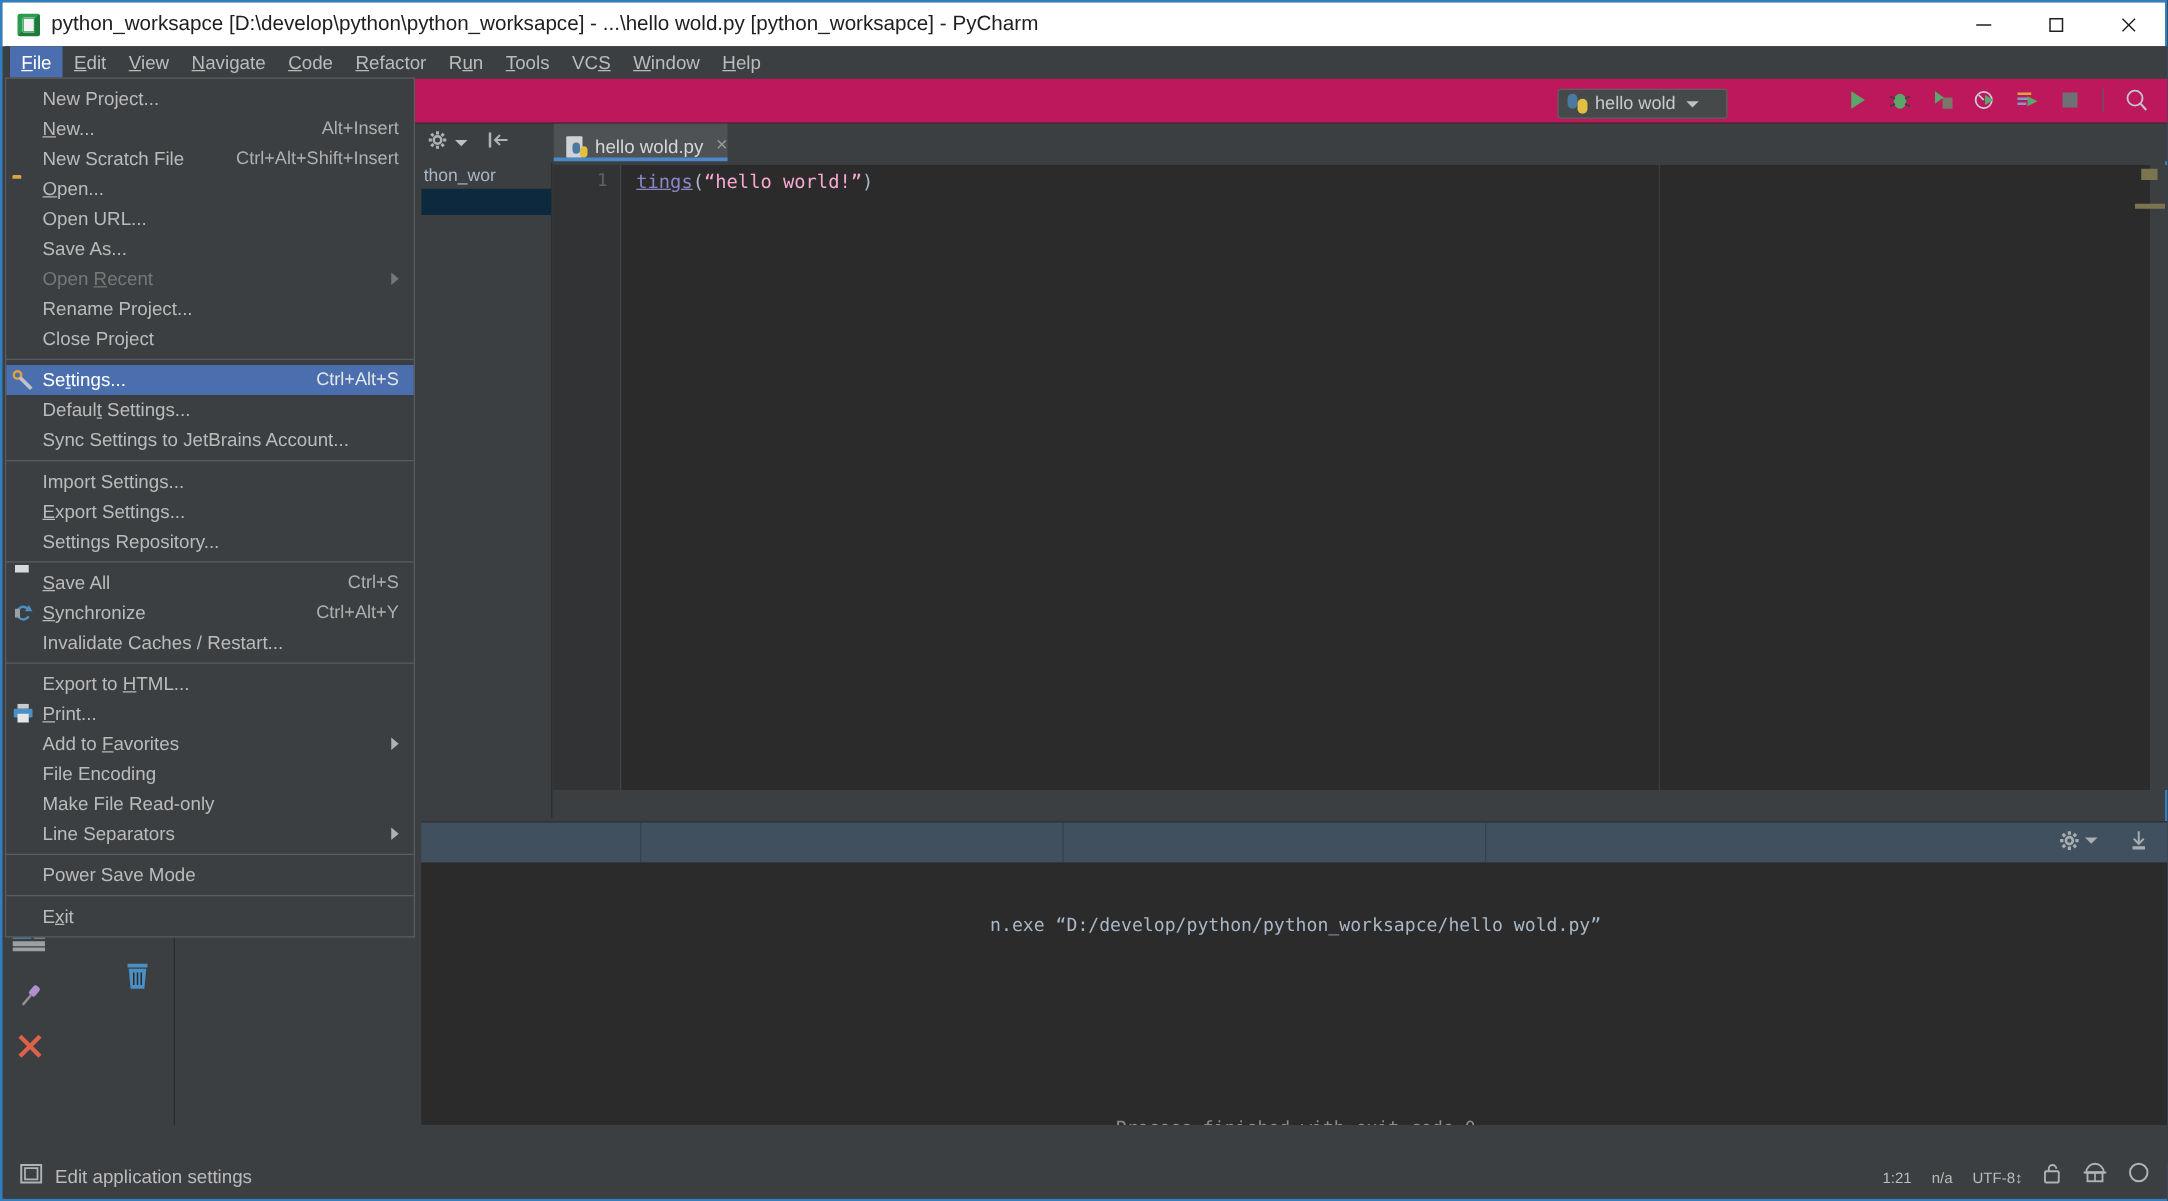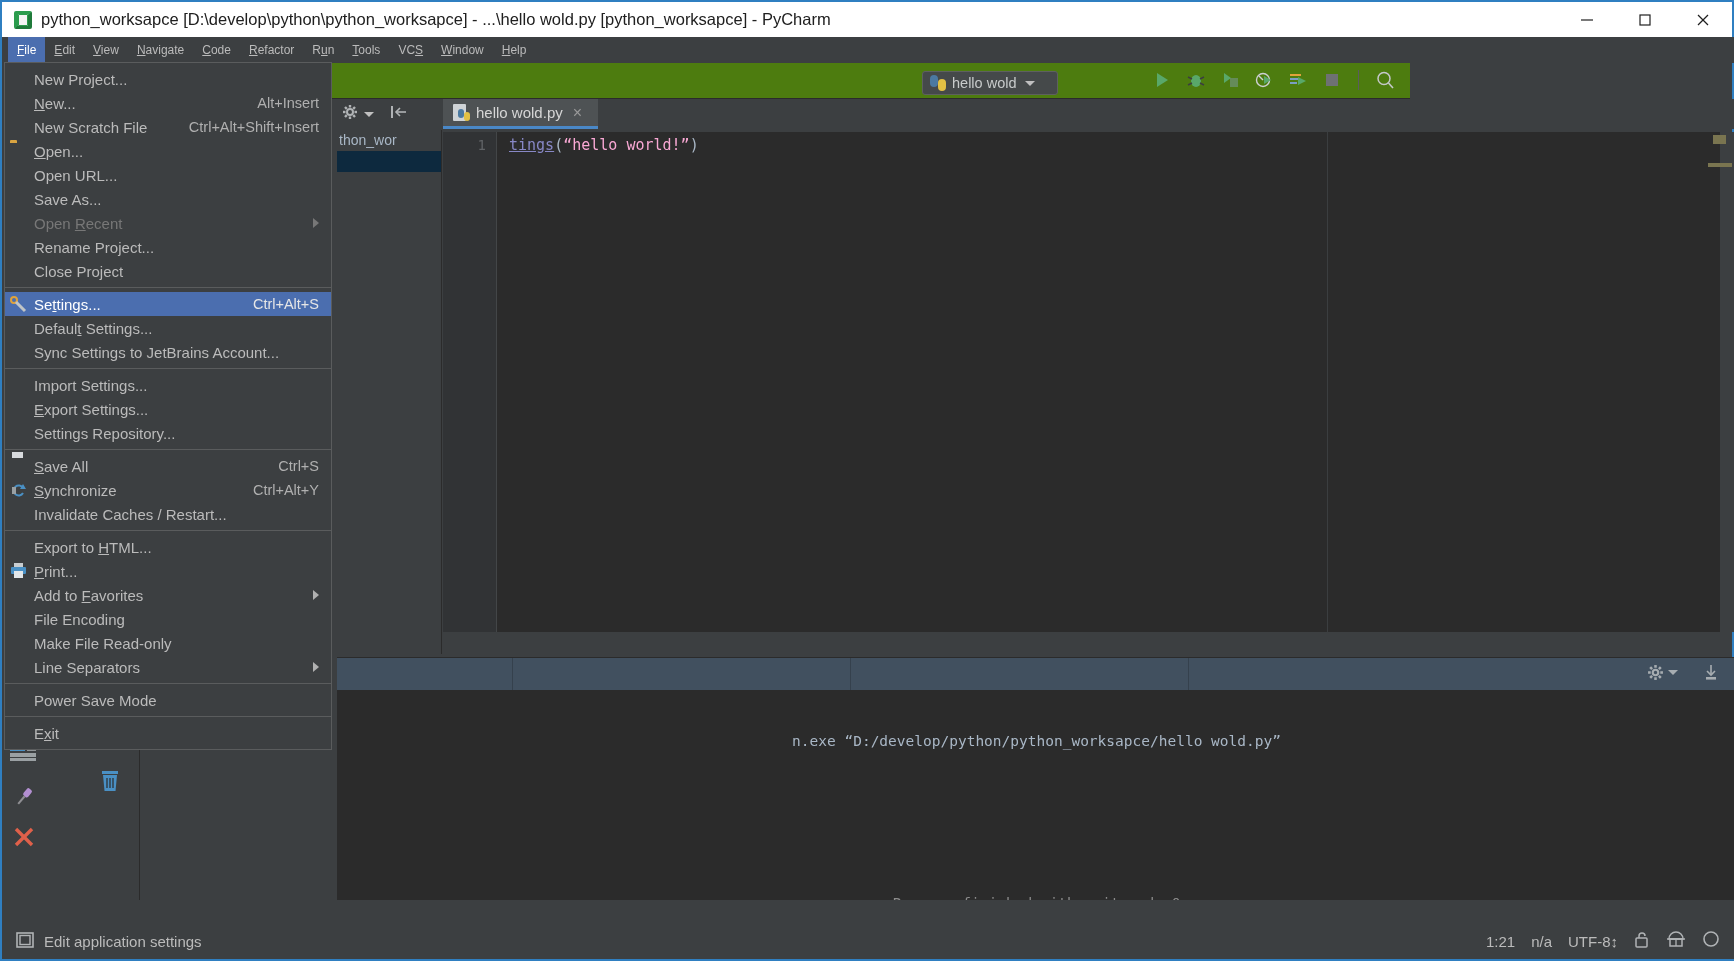--- a/index.html
+++ b/index.html
@@ -41,30 +41,30 @@
   .wc svg { display:block; }
 
   
   .menubar {
     position: absolute; left: 2px; top: 35px; width: 1730px; height: 26px;
     background: #3c3f41; display: flex; align-items: stretch;
     padding-left: 4px;
   }
   .menubar-item {
     padding: 0 9px; display:flex; align-items:center;
-    font-size: 12px; color: #bbbbbb; white-space: nowrap;
+    font-size: 15px; color: #bbbbbb; white-space: nowrap;
   }
   .menubar-item .mn { text-decoration: none; }
   .menubar-item .mn u { text-decoration: underline; }
   .menubar-item.active { background: #4b6eaf; color: #ffffff; }
 
   
   .ide-toolbar {
-    position:absolute; left:2px; top:61px; width:1406px; height:36px;
-    background:#4d7c0f; border-bottom:1px solid #2b2b2b;text-decoration:underline;
+    position:absolute; left:2px; top:61px; width:1730px; height:36px;
+    background:#be185d; border-bottom:1px solid #2b2b2b;text-decoration:underline;
   }
   .runcfg {
     position:absolute; right:352px; top:8px; height:24px;
     min-width:136px; background:#45494a; border:1px solid #5e6060; border-radius:3px;
     display:flex; align-items:center; gap:6px; padding: 0 6px 0 7px;
   }
   .runcfg-label { font-size:14.5px; color:#c8cbcb; white-space:nowrap; }
   .py-ico { width:16px; height:16px; flex:none; position:relative; }
   .py-ico:before, .py-ico:after {
     content:""; position:absolute; width:8px; height:12px; border-radius:4px;
@@ -96,22 +96,22 @@
   .proj-row { height:21px; line-height:21px; padding-left:2px; white-space:nowrap; }
   .proj-row.sel { background:#0d293e; }
 
   
   .editor-tabs {
     position:absolute; left:441px; top:97px; width:1291px; height:30px;
     background:#3c3f41;
   }
   .etab {
     position:absolute; left:0; top:0; height:30px;
-    background:#4e5254; display:flex; align-items:center; gap:6px;
-    padding: 0 16px 0 10px; border-bottom:3px solid #4a88c7;
+    background:#4e5254; display:flex; align-items:flex-end; gap:6px;
+    padding: 0 0 0 10px; border-bottom:3px solid #4a88c7;
   }
   .etab-label { font-size:15px; color:#d6d6d6; white-space:nowrap; }
   .etab-close { font-size:16px; color:#9a9a9a; margin-left:4px; }
   .etab-pyicon { width:17px; height:17px; position:relative; flex:none; }
   .etab-pyicon .doc {
     position:absolute; left:0; top:0; width:13px; height:17px;
     background:#cfd3d6; border-radius:1px;
   }
   .etab-pyicon .pyb {
     position:absolute; right:0; bottom:0; width:12px;height:12px;
@@ -189,21 +189,21 @@
   }
 
   
   .statusbar {
     position:absolute; left:2px; bottom:0; width:1730px; height:35px;
     background:#3c3f41; display:flex; align-items:center;
   }
   .sb-left { display:flex; align-items:center; gap:10px; padding-left:12px; }
   .sb-text { font-size:15px; color:#bbbbbb; white-space:nowrap; }
   .sb-right { position:absolute; right:12px; display:flex; align-items:center; gap:16px; }
-  .sb-val { font-size:15px; color:#bbbbbb; }
+  .sb-val { font-size:12px; color:#bbbbbb; }
 
   
   .menu-popup {
     position:absolute; left:2px; top:60px; width:328px;
     background:#3c3f41; border:1px solid #5a5c5d;
     z-index: 50; padding: 4px 0 4px 0;
   }
   .mi {
     position:relative; height:24px; display:flex; align-items:center;
     padding-left: 29px; padding-right: 12px;

